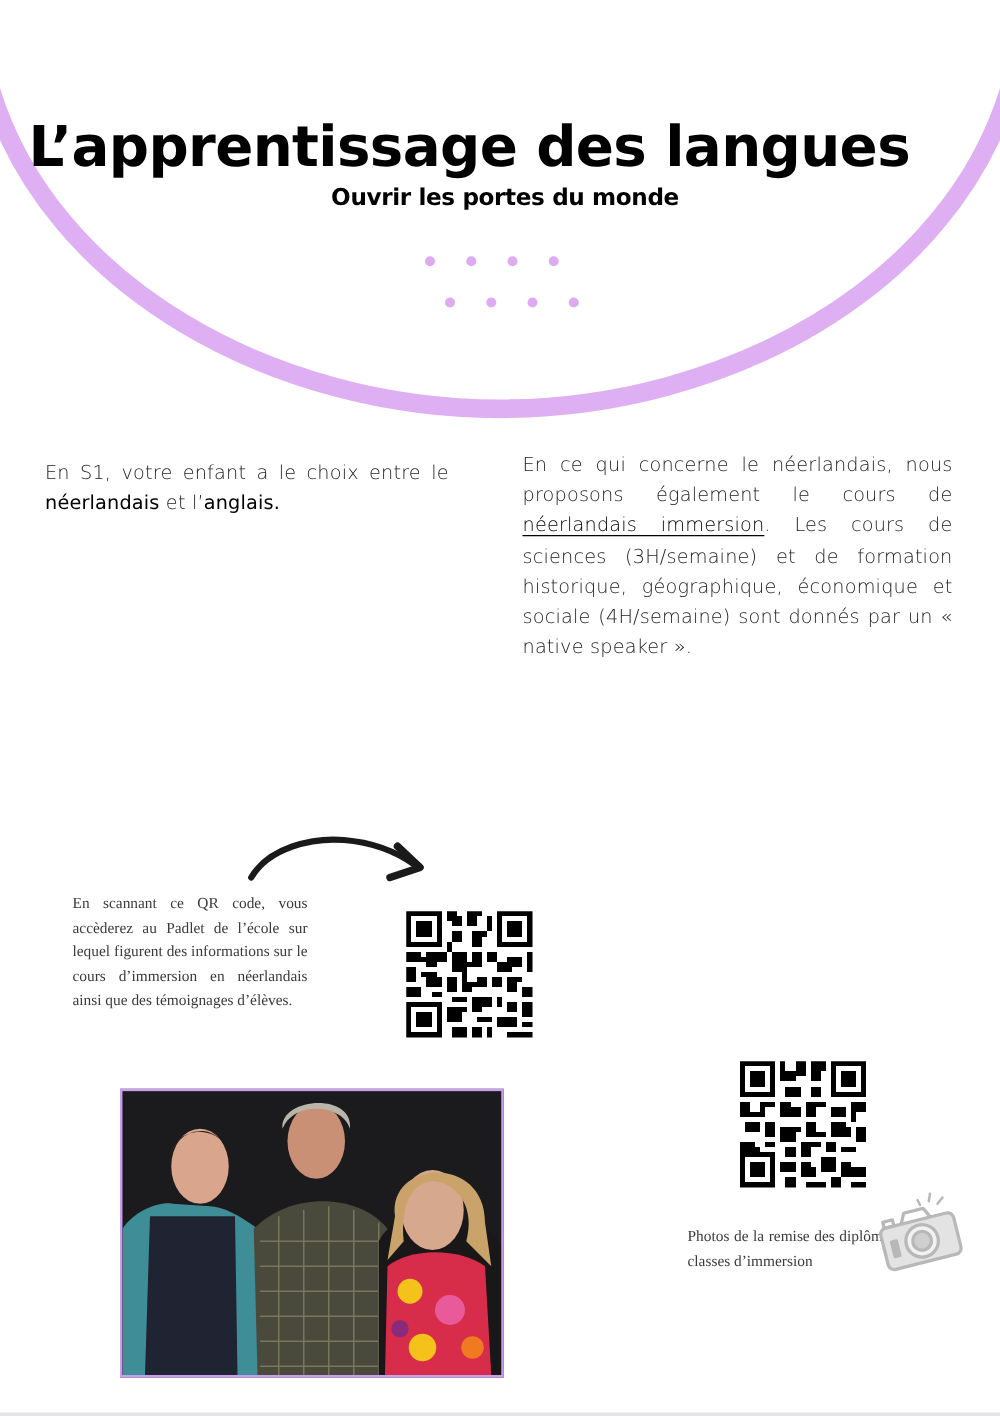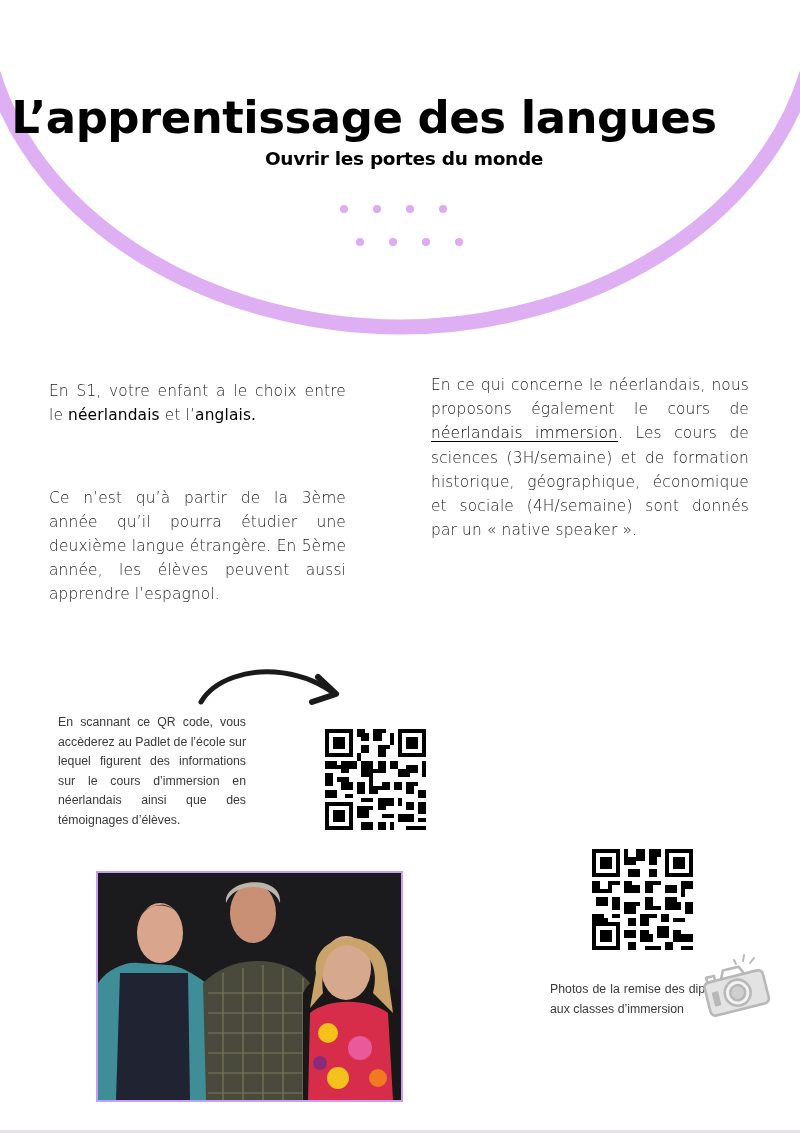--- a/index.html
+++ b/index.html
@@ -2,46 +2,46 @@
 <html><head>
   <meta charset="utf-8">
   <style>
     * { margin: 0; padding: 0; box-sizing: border-box; }
     html, body { width: 800px; height: 1133px; background: #ffffff; overflow: hidden; }
     body { position: relative; font-family: "Liberation Sans", "DejaVu Sans", sans-serif; color: #222; }
 
     .arc { position: absolute; left: 0; top: 0; width: 800px; height: 345px; }
 
     .title {
-      position: absolute; left: 0; top: 90px; width: 728px; text-align: center;
+      position: absolute; left: 0; top: 90px; width: 728px; text-align: right;
       font-family: "DejaVu Sans", sans-serif; font-weight: bold; font-size: 45px;
       letter-spacing: -0.5px; color: #000; line-height: 56px;
     }
     .subtitle {
       position: absolute; left: 0; top: 146px; width: 808px; text-align: center;
       font-family: "DejaVu Sans", sans-serif; font-weight: bold; font-size: 18.5px;
       color: #000; line-height: 26px; letter-spacing: -0.3px;
     }
 
     .dot { position: absolute; width: 8px; height: 8px; border-radius: 50%; }
 
     .col {
       position: absolute; font-family: "DejaVu Sans", sans-serif; font-size: 15.4px;
       line-height: 24.2px; color: #222; text-align: justify; font-weight: 300;
       letter-spacing: 0.15px;
     }
-    .col p { margin: 17px; }
+    .col p { margin: 4px; }
     .col .gap { height: 24.2px; }
     .col .strong { color: #000; font-weight: normal; }
     .col .emph { color: #000; text-decoration: underline; text-underline-offset: 3px; }
     .col-left { left: 32px; top: 362px; width: 331px; }
     .col-right { left: 414px; top: 356px; width: 352px; }
 
     .caption {
-      position: absolute; font-family: Liberation Sans, sans-serif; font-size: 12.3px;
+      position: absolute; font-family: Liberation Serif, serif; font-size: 12.3px;
       line-height: 19.5px; color: #3a3a3a; text-align: justify;
     }
     .caption-qr1 { left: 58px; top: 713px; width: 188px; }
     .caption-qr2 { left: 507px; top: 980px; width: 188px; margin-left: 43px; }
 
     .qr { position: absolute; width: 101px; height: 101px; background: #fff; }
     .qr svg { width: 100%; height: 100%; display: block; }
     .qr1 { left: 325px; top: 729px; }
     .qr2 { left: 592px; top: 849px; }
 
@@ -77,21 +77,20 @@
   <span class="dot" style="left:422px;top:238px;background:#deaaf2"></span>
   <span class="dot" style="left:455px;top:238px;background:#deaaf2"></span>
 </div>
 
 <div class="col col-left">
   <p>
     <span>En S1, votre enfant a le choix entre le</span>
     <span class="strong">néerlandais</span><span> et l’</span><span class="strong">anglais.</span>
   </p>
   <div class="gap"></div>
-  <p>Ce n’est qu’à partir de la 3ème année qu’il pourra étudier une deuxième langue étrangère. En 5ème année, les élèves peuvent aussi apprendre l’espagnol.</p>
 </div>
 
 <div class="col col-right">
   <p>
     <span>En ce qui concerne le néerlandais, nous proposons également le cours de </span><span class="emph">néerlandais immersion</span><span>. Les cours de sciences (3H/semaine) et de formation historique, géographique, économique et sociale (4H/semaine) sont donnés par un « native speaker ».</span>
   </p>
 </div>
 
 <svg class="arrow" viewBox="0 0 160 60" xmlns="http://www.w3.org/2000/svg">
   <path d="M 11 42 C 25 18, 60 10, 85 12 C 110 14, 128 22, 142 32" fill="none" stroke="#1a1a1a" stroke-width="5" stroke-linecap="round"></path>

